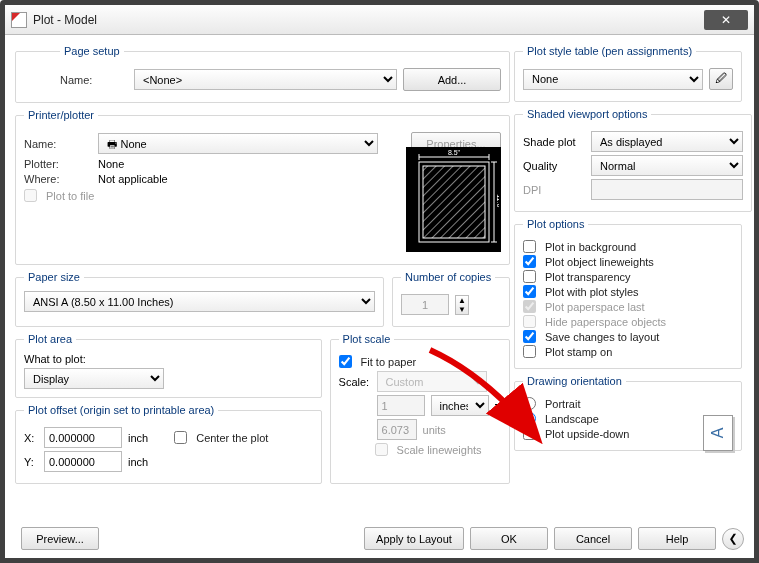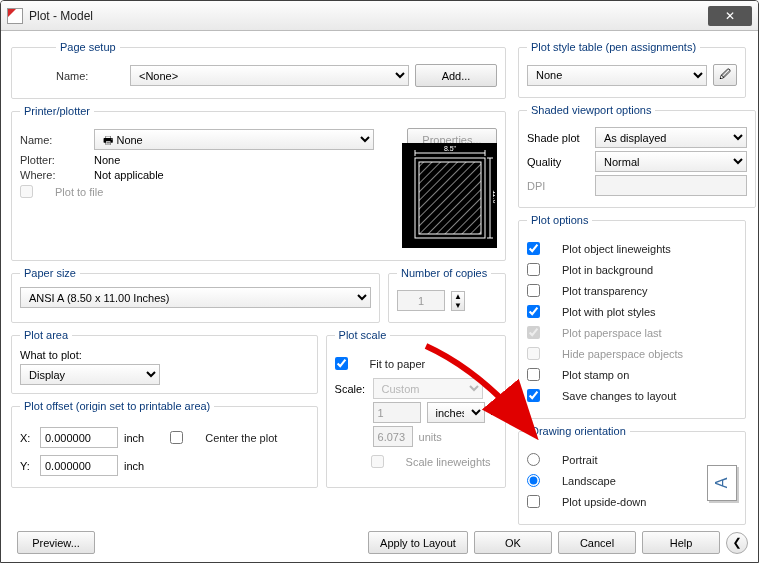--- a/index.html
+++ b/index.html
@@ -1,34 +1,34 @@
 <!DOCTYPE html>
 <html><head>
 <meta charset="utf-8">
 <style>
   * { box-sizing: border-box; margin: 0; padding: 0; }
   body { font-family: "Segoe UI", Tahoma, sans-serif; font-size: 11px; background: #fff; }
-  .window { width: 759px; height: 563px; border: 1px solid #404040; border-radius: 4px 4px 0 0; overflow: hidden; position: relative; }
+  .window { width: 759px; height: 563px; border: 5px solid #404040; border-radius: 4px 4px 0 0; overflow: hidden; position: relative; }
   .titlebar { height: 30px; background: linear-gradient(#fdfdfd, #e9e9e9); border-bottom: 1px solid #bbb; display: flex; align-items: center; padding: 0 6px; }
   .titlebar .app-icon { width: 16px; height: 16px; background: #fff; border: 1px solid #999; position: relative; margin-right: 6px; }
   .titlebar .app-icon::before { content: ""; position: absolute; left: 0; top: 0; width: 0; height: 0; border-top: 8px solid #d6292a; border-right: 8px solid transparent; }
   .titlebar .title { font-size: 12px; color: #222; }
   .titlebar .close { margin-left: auto; width: 44px; height: 20px; background: #555; color: #fff; border-radius: 2px; display: flex; align-items: center; justify-content: center; font-size: 12px; cursor: pointer; }
   .client { position: relative; height: calc(100% - 30px); padding: 10px; }
   fieldset { border: 1px solid #d8d8d8; border-radius: 2px; padding: 8px; margin-bottom: 6px; }
   legend { padding: 0 4px; color: #0a3a7a; font-size: 11px; }
   .row { display: flex; align-items: center; gap: 6px; margin: 3px 0; }
   .lbl { width: 68px; color: #333; }
   select, input[type=text] { border: 1px solid #bcbcbc; height: 21px; padding: 0 4px; font-size: 11px; background: #fff; }
   select { background: linear-gradient(#fff, #eee); }
   select:disabled, input:disabled { color: #999; background: #f4f4f4; }
   .btn { height: 23px; padding: 0 10px; border: 1px solid #aaa; border-radius: 2px; background: linear-gradient(#fcfcfc,#e4e4e4); font-size: 11px; cursor: pointer; }
   .btn:disabled { color: #999; cursor: default; }
   input[type=checkbox], input[type=radio] { margin-right: 4px; vertical-align: middle; }
-  label.cb { display: flex; align-items: center; gap: 18px; font-size: 11px; color: #222; margin: 8px 0; }
+  label.cb { display: flex; align-items: center; gap: 5px; font-size: 11px; color: #222; margin: 2px 0; }
   label.cb.disabled { color: #999; }
   .left-col { position: absolute; left: 10px; top: 10px; width: 495px; }
   .right-col { position: absolute; right: 12px; top: 10px; width: 228px; }
   .bottom-bar { position: absolute; left: 10px; right: 10px; bottom: 8px; display: flex; align-items: center; }
   .bottom-bar .spacer { flex: 1; }
   .bottom-bar .btn { min-width: 78px; margin-left: 6px; }
   .preview-thumb { position: absolute; right: 8px; top: 26px; width: 95px; height: 105px; background: #000; display:flex; align-items:center; justify-content:center; }
   .preview-thumb svg { width: 90px; height: 100px; }
   .twocol { display: flex; gap: 8px; }
   .nudge { width: 14px; height: 20px; border:1px solid #bbb; background: linear-gradient(#fff,#e7e7e7); font-size:8px; display:flex; flex-direction:column; }
@@ -48,21 +48,21 @@
   </div>
   <div class="client">
 
     <div class="left-col">
 
       <fieldset style="height:58px;padding-left:44px;">
         <legend>Page setup</legend>
         <div class="row">
           <span class="lbl">Name:</span>
           <select style="flex:1"><option>&lt;None&gt;</option></select>
-          <button class="btn" style="width:82px">Add...</button>
+          <button class="btn" style="width:98px">Add...</button>
         </div>
       </fieldset>
 
       <fieldset style="position:relative; height:156px;">
         <legend>Printer/plotter</legend>
         <div class="row">
           <span class="lbl">Name:</span>
           <select style="width:280px"><option>🖶 None</option></select>
           <button class="btn" disabled="" style="width:90px; margin-left:auto">Properties...</button>
         </div>
@@ -191,50 +191,50 @@
           </div>
         <div class="row">
             <span style="width:62px;color:#999">DPI</span>
           <input type="text" disabled="" style="flex: 1 1 0%;" value="">
           </div>
       </fieldset>
 
       <fieldset>
         <legend>Plot options</legend>
         <label class="cb">
+            <input type="checkbox" style="">
+            <span>Plot in background</span>
+          </label>
+        <label class="cb">
             <input type="checkbox" checked="" style="">
             <span>Plot object lineweights</span>
-          </label>
-        <label class="cb">
-            <input type="checkbox" style="">
-            <span>Plot in background</span>
           </label>
         <label class="cb">
             <input type="checkbox" style="">
             <span>Plot transparency</span>
           </label>
         <label class="cb">
             <input type="checkbox" checked="" style="">
             <span>Plot with plot styles</span>
           </label>
         <label class="cb disabled">
             <input type="checkbox" checked="" disabled="" style="">
             <span>Plot paperspace last</span>
           </label>
         <label class="cb disabled">
             <input type="checkbox" disabled="" style="">
             <span>Hide paperspace objects</span>
           </label>
         <label class="cb">
+            <input type="checkbox" checked="" style="">
+            <span>Save changes to layout</span>
+          </label>
+        <label class="cb">
             <input type="checkbox" style="">
             <span>Plot stamp on</span>
-          </label>
-        <label class="cb">
-            <input type="checkbox" checked="" style="">
-            <span>Save changes to layout</span>
           </label>
       </fieldset>
 
       <fieldset style="position:relative">
         <legend>Drawing orientation</legend>
         <label class="cb">
             <input type="radio" name="or" style="">
             <span>Portrait</span>
           </label>
         <label class="cb">

